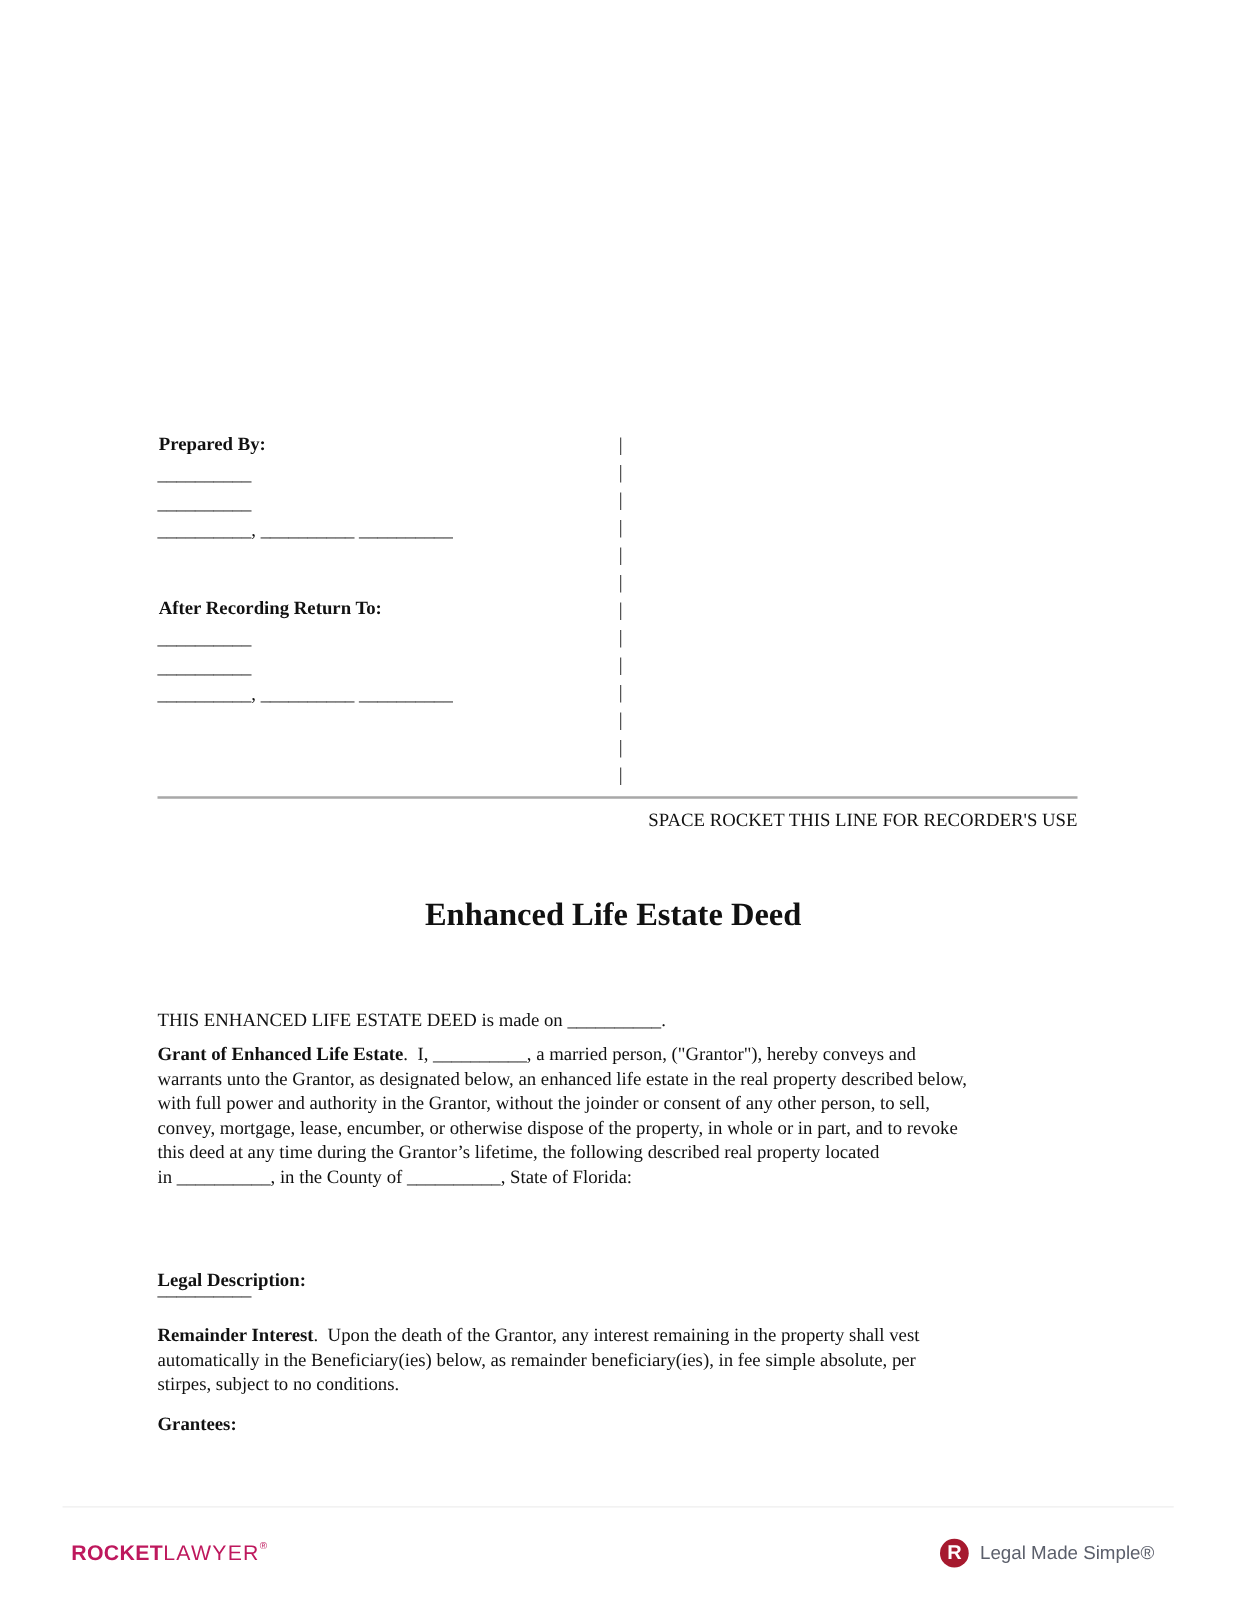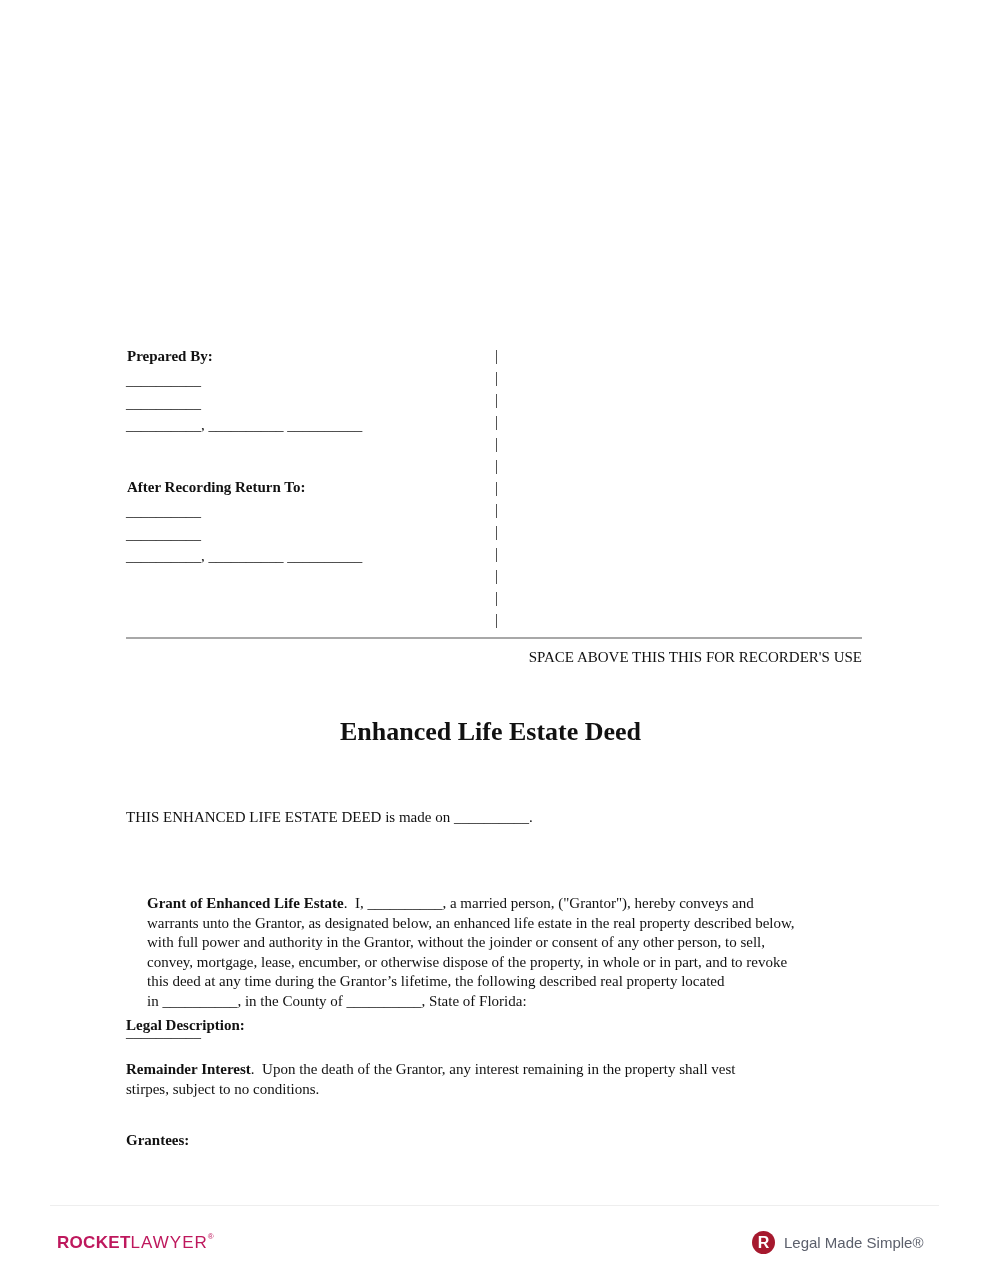--- a/index.html
+++ b/index.html
@@ -45,42 +45,43 @@
   <div class="pipe" style="top:482px;"></div>
   <div class="pipe" style="top:504px;"></div>
   <div class="pipe" style="top:526px;"></div>
   <div class="pipe" style="top:548px;"></div>
   <div class="pipe" style="top:570px;"></div>
   <div class="pipe" style="top:592px;"></div>
   <div class="pipe" style="top:614px;"></div>
 </div>
 
 <div class="rule"></div>
-<div class="recorder">SPACE ABOVE THIS THIS FOR RECORDER'S USE</div>
+<div class="recorder">SPACE ROCKET THIS LINE FOR RECORDER'S USE</div>
 
 <div class="title">Enhanced Life Estate Deed</div>
 
 <div class="para" style="top:808px;">
   <span class="ln">THIS ENHANCED LIFE ESTATE DEED is made on __________.</span>
 </div>
 
-<div class="para" style="top:894px;margin-left:21px;">
+<div class="para" style="top:835px;">
   <span class="ln"><span class="bold">Grant of Enhanced Life Estate</span><span>.  I, __________, a married person, ("Grantor"), hereby conveys and</span></span>
   <span class="ln">warrants unto the Grantor, as designated below, an enhanced life estate in the real property described below,</span>
   <span class="ln">with full power and authority in the Grantor, without the joinder or consent of any other person, to sell,</span>
   <span class="ln">convey, mortgage, lease, encumber, or otherwise dispose of the property, in whole or in part, and to revoke</span>
   <span class="ln">this deed at any time during the Grantor’s lifetime, the following described real property located</span>
   <span class="ln">in __________, in the County of __________, State of Florida:</span>
 </div>
 
 <div class="para bold" style="top:1016px;">Legal Description:</div>
 <div class="para" style="top:1023px;">__________</div>
 
 <div class="para" style="top:1060px;">
   <span class="ln"><span class="bold">Remainder Interest</span><span>.  Upon the death of the Grantor, any interest remaining in the property shall vest</span></span>
+  <span class="ln">automatically in the Beneficiary(ies) below, as remainder beneficiary(ies), in fee simple absolute, per</span>
   <span class="ln">stirpes, subject to no conditions.</span>
 </div>
 
 <div class="para bold" style="top:1100px;margin-top:31px;">Grantees:</div>
 
 <div class="footer-rule"></div>
 <div class="logo">
   <span class="rocket">ROCKET</span><span class="lawyer">LAWYER</span><sup>®</sup>
 </div>
 <div class="tagline">

